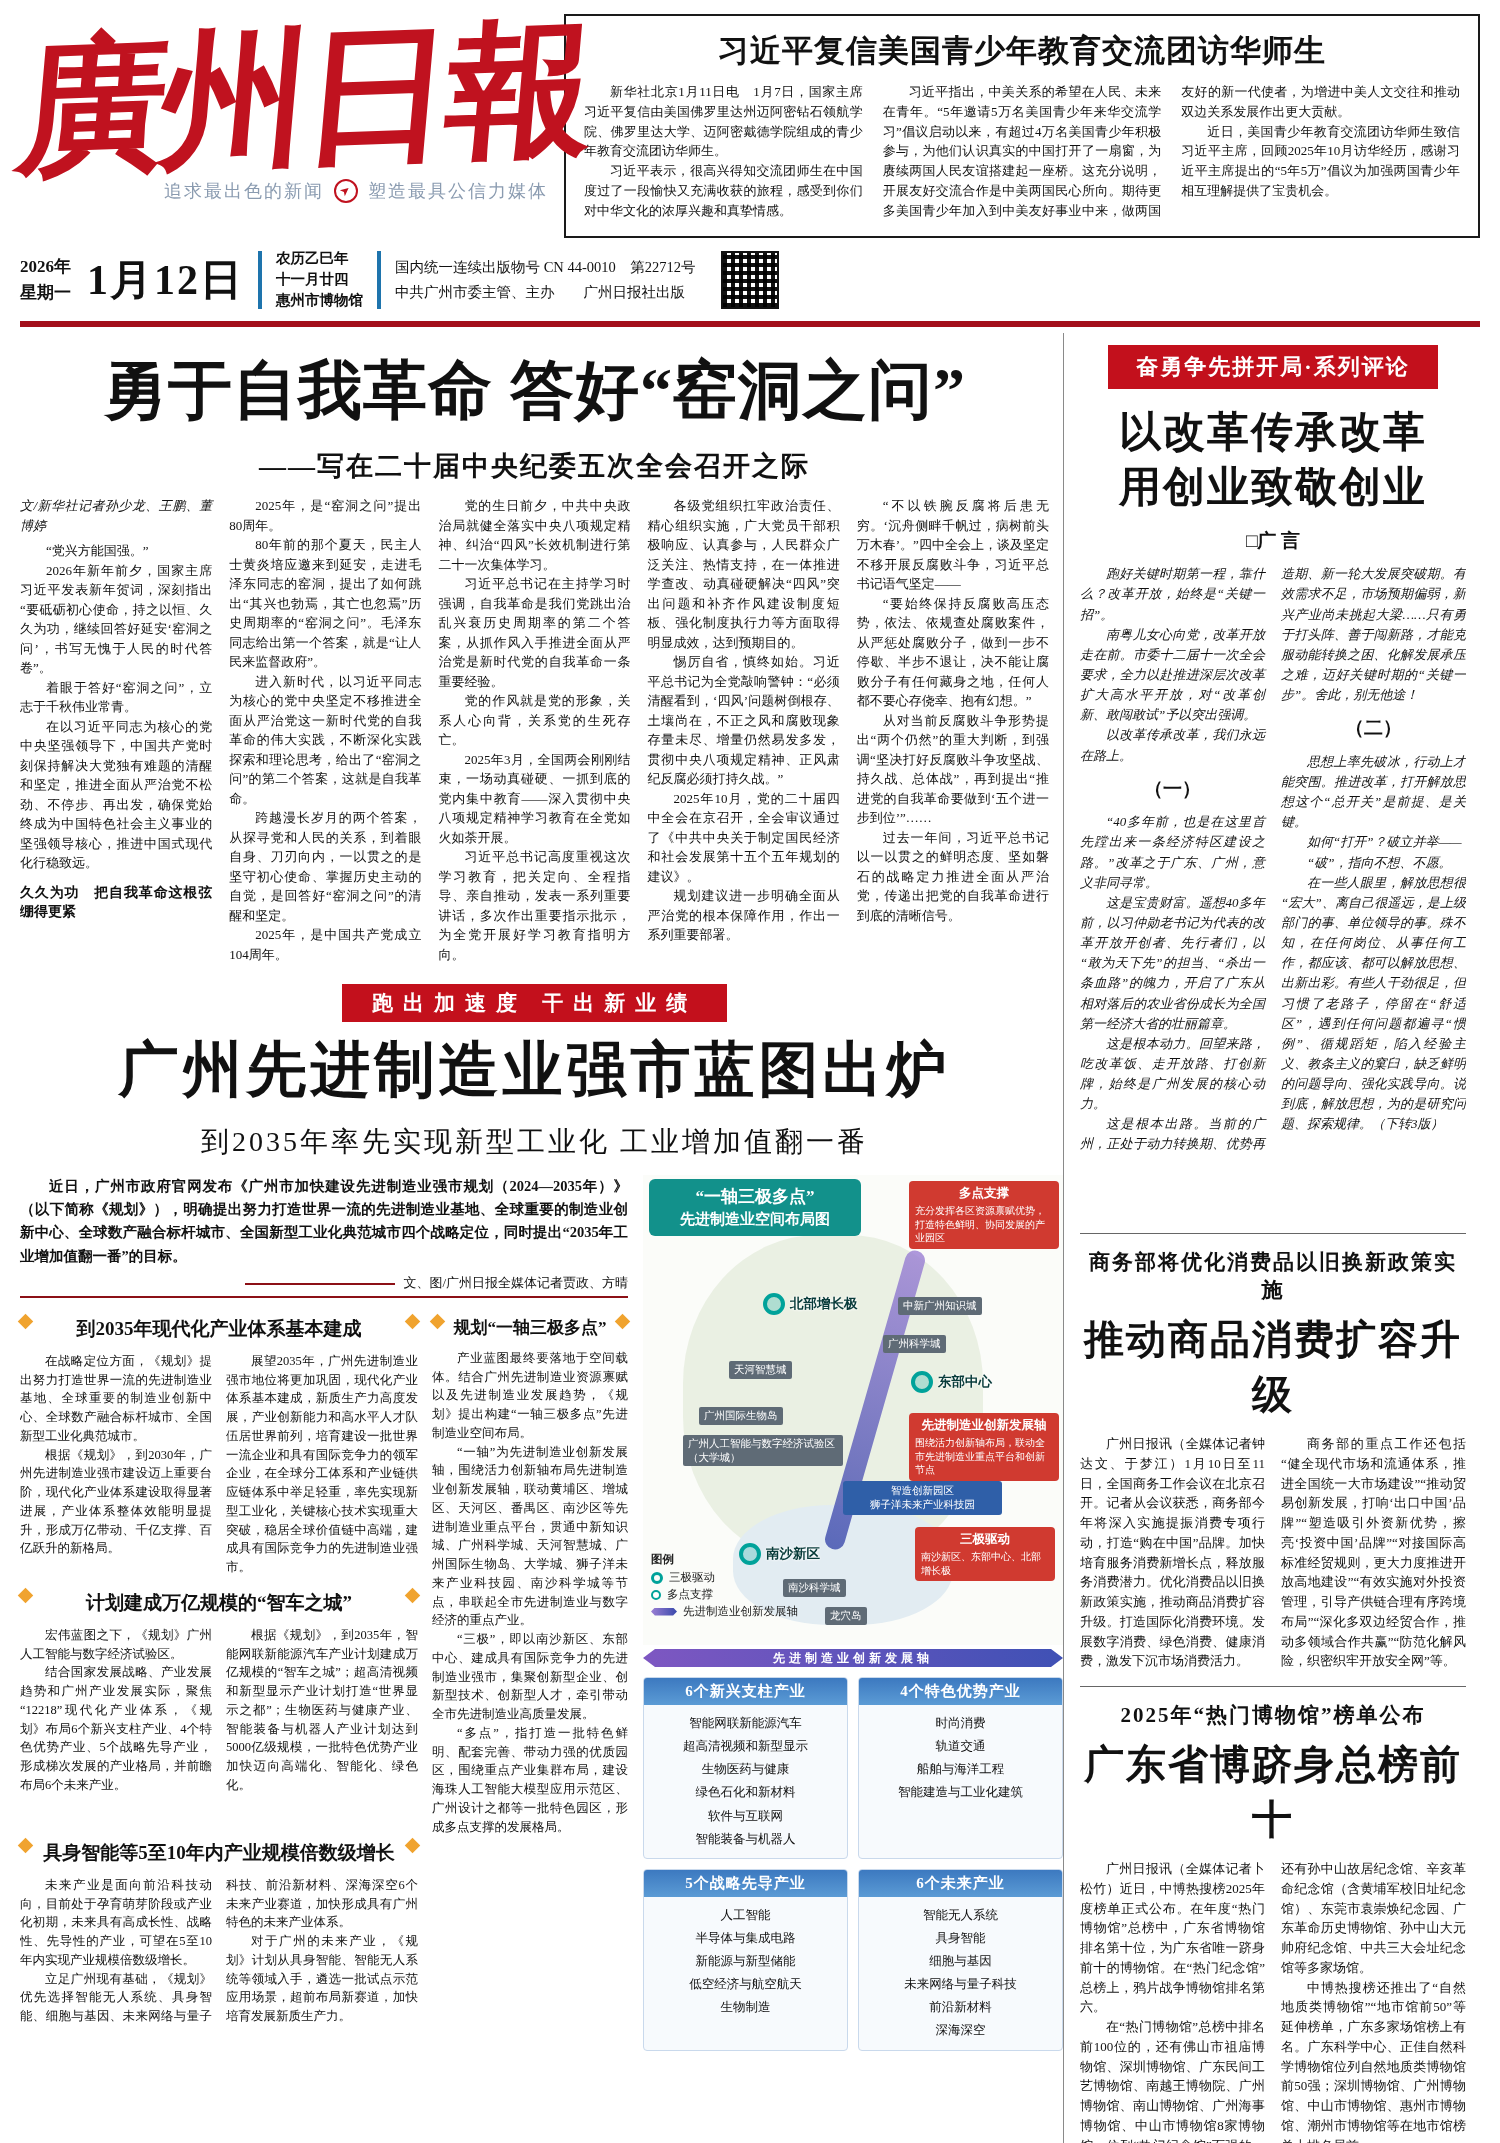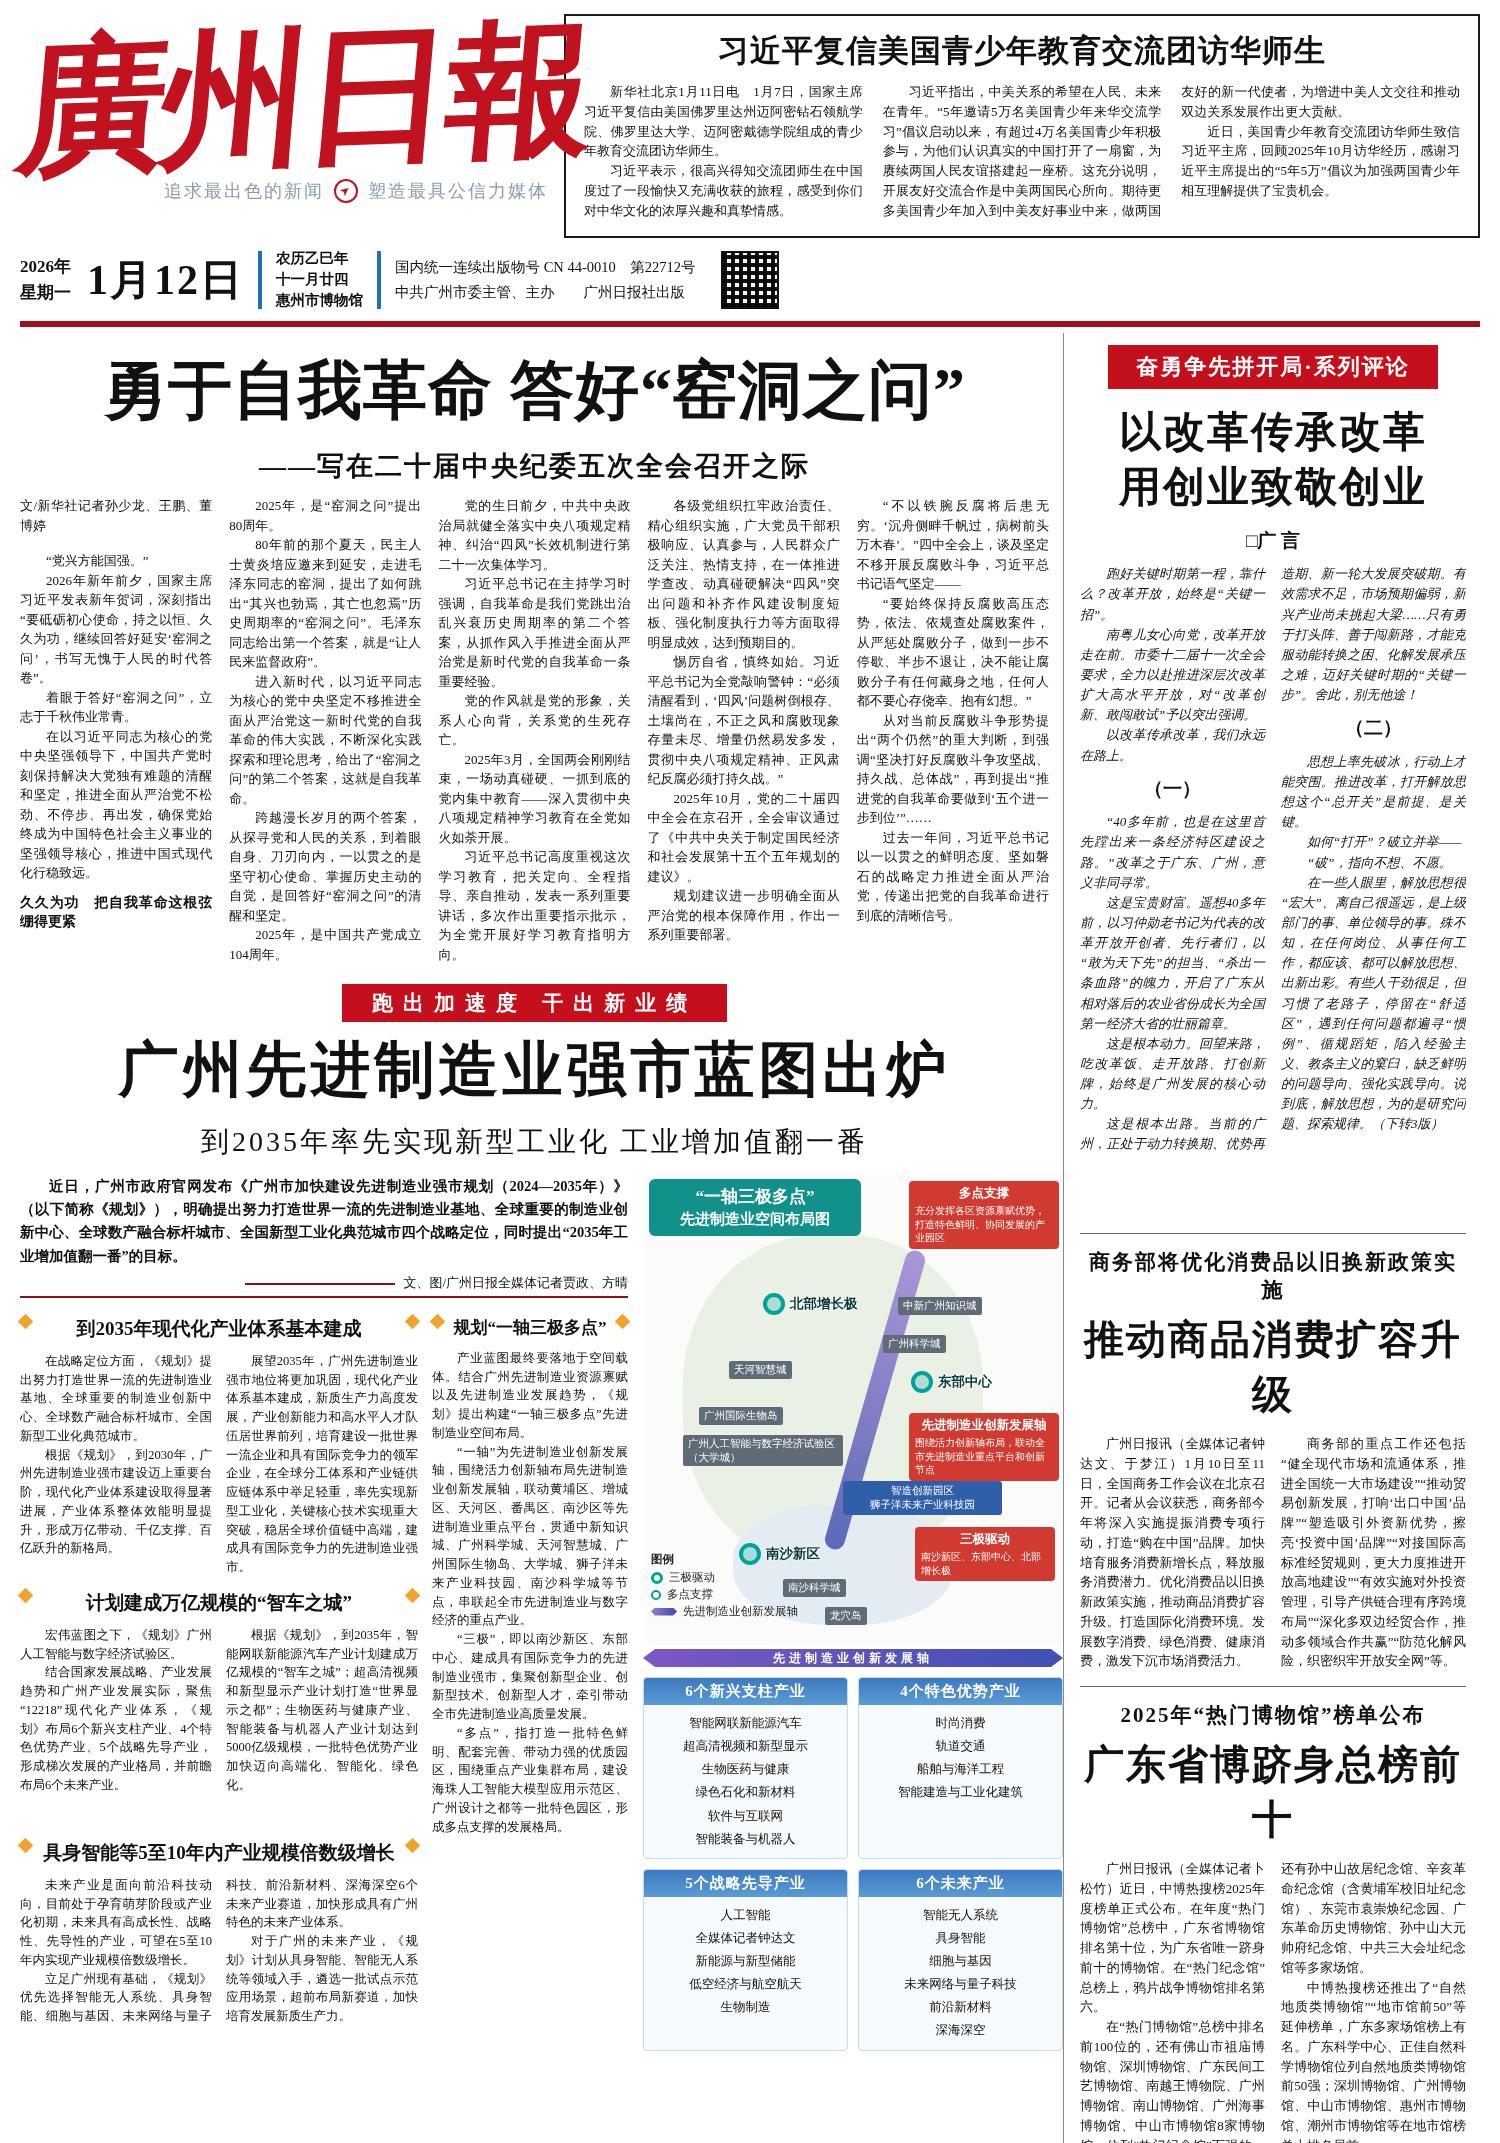--- a/index.html
+++ b/index.html
@@ -53,21 +53,21 @@
   .rail { width: 403px; border-left: 1px solid #8a8a8a; padding-left: 16px; }
 
   
   .lead-headline { font-size: 64px; font-weight: 900; text-align:center; letter-spacing: 1px;
     margin-top: 14px; }
   .lead-subtitle { font-size: 27px; text-align:center; font-weight:600; letter-spacing:2px;
     margin: 14px 0 12px 0; }
   .lead-body { column-count: 5; column-gap: 17px; font-size: 13px; line-height: 1.5;
     text-align: justify; height: 472px; overflow: hidden; margin-top: 8px; }
   .para { text-indent: 2em; margin: 0; }
-  .byline-p { margin: 0 0 16px 0; font-size:13px; }
+  .byline-p { margin: 0 0 6px 0; font-size:13px;font-style:italic; }
   .flow-subhead { font-weight: 900; font-size: 14px; line-height:1.4; margin: 10px 0;
     text-indent: 0; }
 
   
   .band { display:block; width:max-content; margin: 16px auto 8px auto; background:#c3101c;
     color:#fff; font-weight:900; font-size:21px; letter-spacing:10px; padding: 5px 30px; }
   .feat-headline { font-size: 60px; font-weight: 900; text-align:center; letter-spacing: 4px; }
   .feat-subtitle { font-size: 28px; text-align:center; letter-spacing:3px; margin-top: 12px; }
   .feature-row { display:flex; gap: 15px; margin-top: 14px; }
   .feature-left { width: 608px; }
@@ -361,21 +361,21 @@
                   <span class="list-item" style="display: block;">时尚消费</span>
                   <span class="list-item" style="display: block;">轨道交通</span>
                   <span class="list-item" style="display: block;">船舶与海洋工程</span>
                   <span class="list-item" style="display: block;">智能建造与工业化建筑</span>
                 </div>
             </div>
             <div class="panel">
               <div class="panel-h">5个战略先导产业</div>
               <div class="panel-b">
                   <span class="list-item" style="display: block;">人工智能</span>
-                  <span class="list-item" style="display: block;">全媒体记者钟达文</span>
+                  <span class="list-item" style="display: block;">半导体与集成电路</span>
                   <span class="list-item" style="display: block;">新能源与新型储能</span>
                   <span class="list-item" style="display: block;">低空经济与航空航天</span>
                   <span class="list-item" style="display: block;">生物制造</span>
                 </div>
             </div>
             <div class="panel">
               <div class="panel-h">6个未来产业</div>
               <div class="panel-b">
                   <span class="list-item" style="display: block;">智能无人系统</span>
                   <span class="list-item" style="display: block;">具身智能</span>

